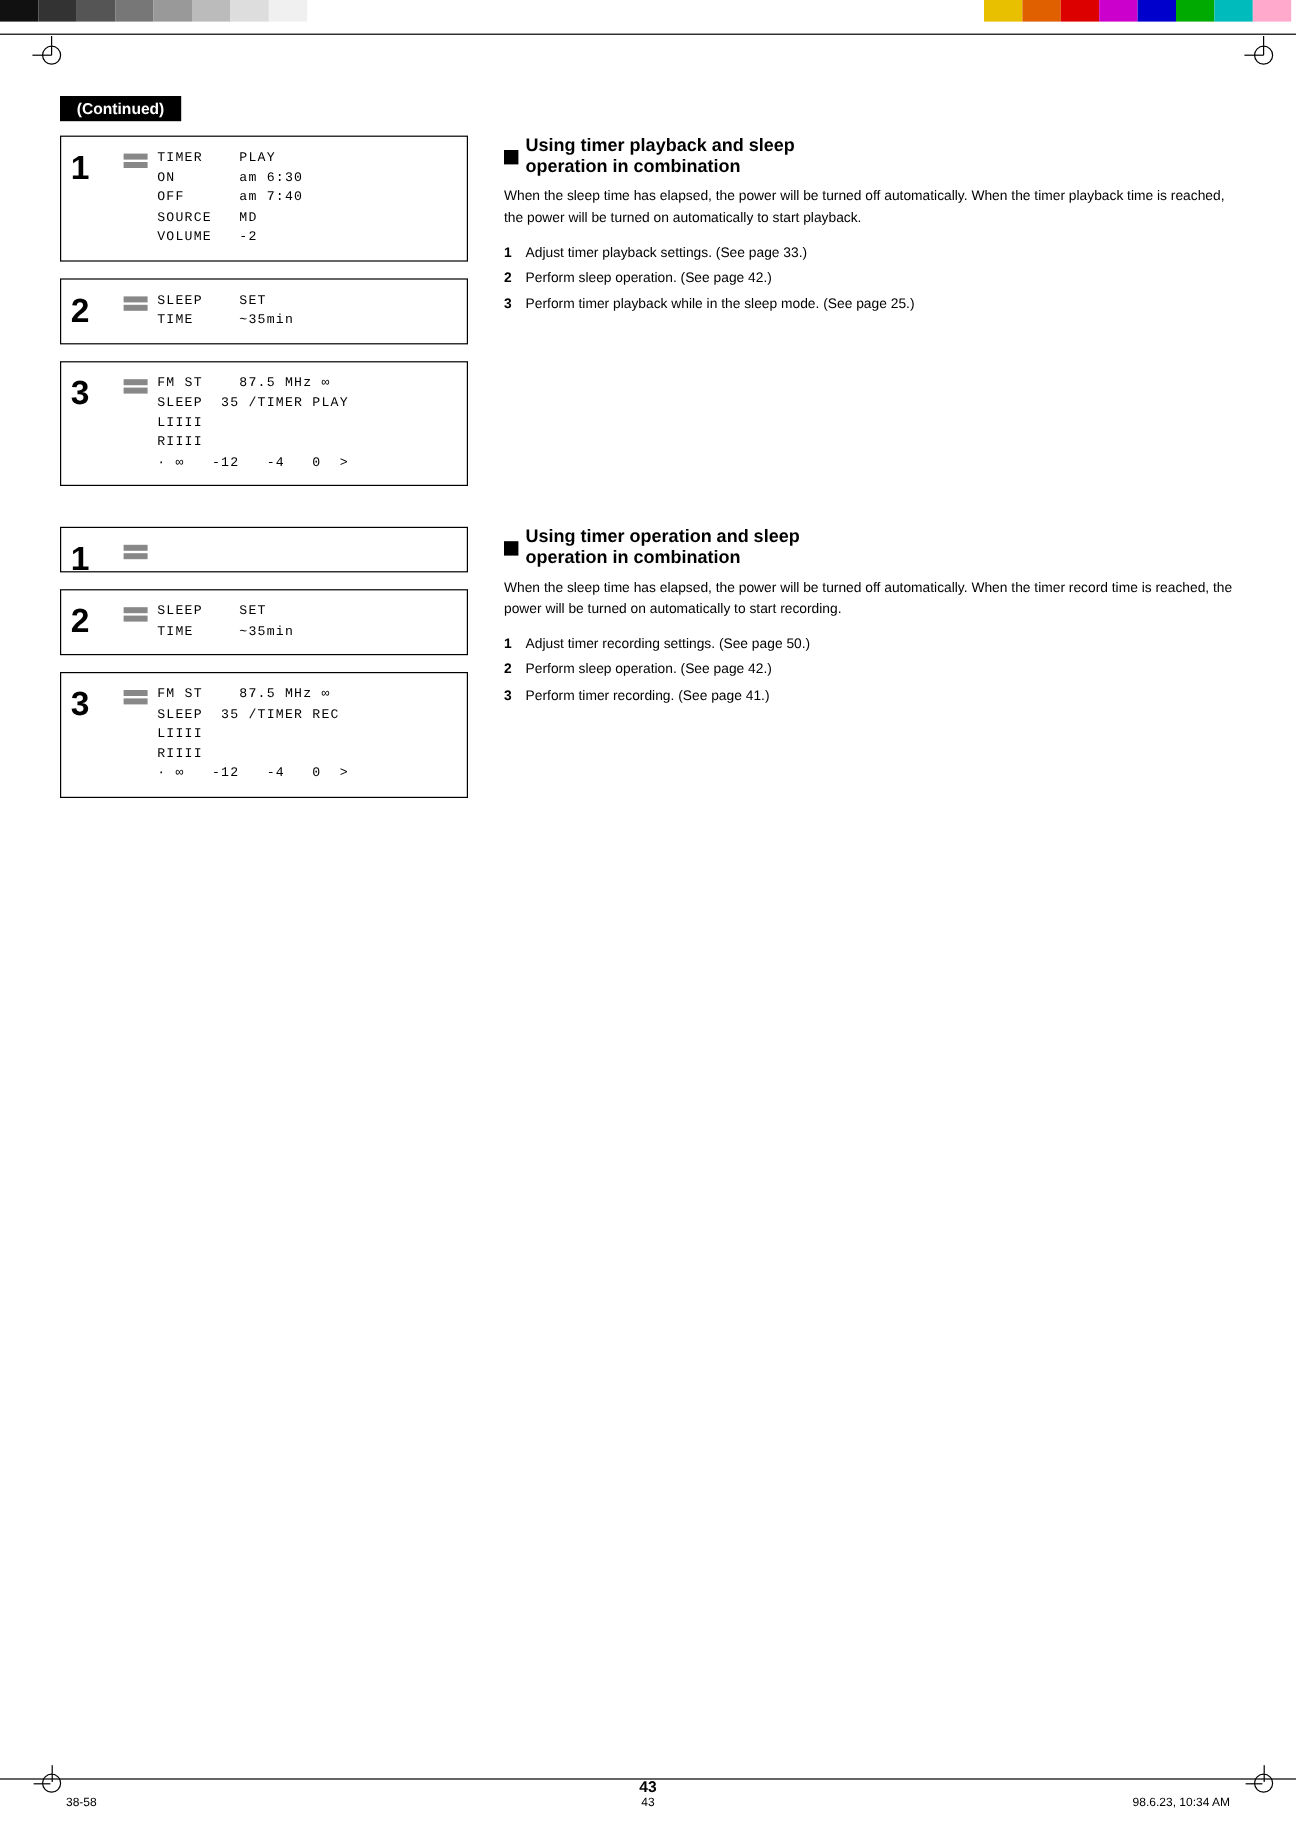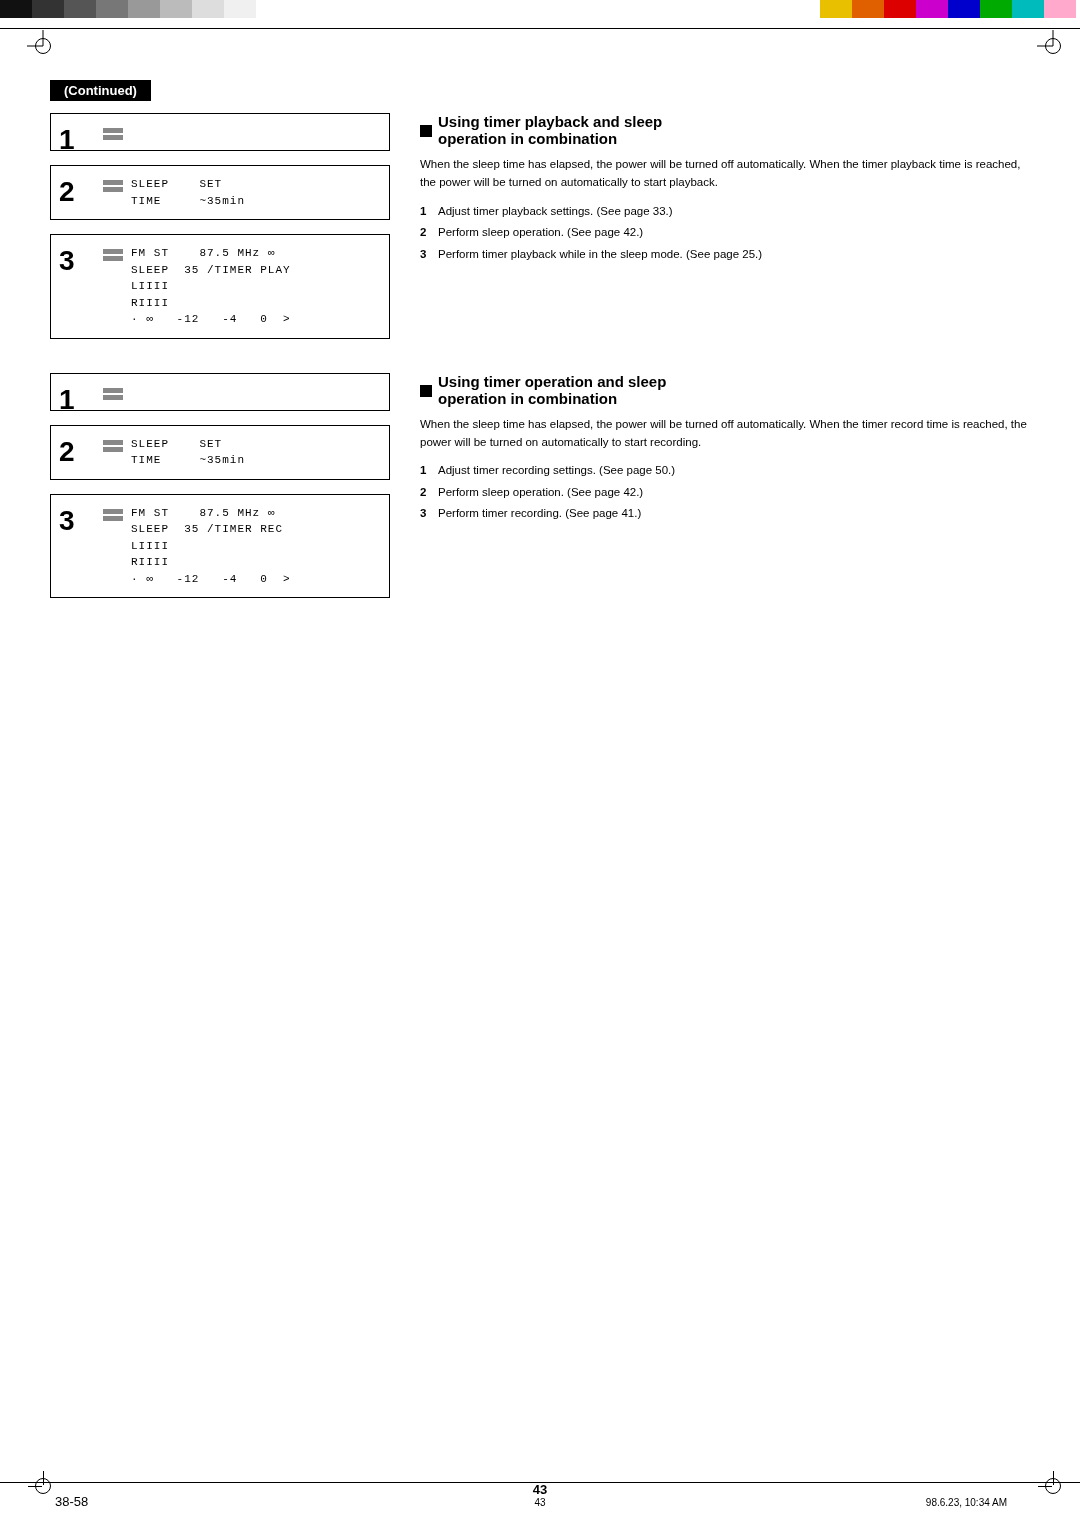--- a/index.html
+++ b/index.html
@@ -239,20 +239,25 @@
 
     <div class="left-col">
 
       <div class="device-diagram">
         <span class="step-num">1</span>
         <div class="device-display">
           <div class="vol-indicator">
             <div style="width:20px;height:5px;background:#888;"></div>
             <div style="width:20px;height:5px;background:#888;"></div>
           </div>
+          <div class="lcd-text">TIMER    PLAY
+ON       am 6:30
+OFF      am 7:40
+SOURCE   MD
+VOLUME   -2</div>
         </div>
       </div>
 
       <div class="device-diagram">
         <span class="step-num">2</span>
         <div class="device-display">
           <div class="vol-indicator">
             <div style="width:20px;height:5px;background:#888;"></div>
             <div style="width:20px;height:5px;background:#888;"></div>
           </div>
@@ -405,22 +410,22 @@
   <div style="position:absolute;top:8px;right:0;height:1px;width:7px;background:#000;"></div>
 </div>
 
 <div class="bottom-line"></div>
 
 <div style="position:absolute;bottom:30px;left:50%;transform:translateX(-50%);">
   <span style="font-size:13px;font-weight:bold;">43</span>
 </div>
 
 <div style="position:absolute;bottom:18px;left:55px;">
-  <span style="font-size:13px;margin-top:40px;">38-58</span>
+  <span style="font-size:10px;margin-top:40px;">38-58</span>
 </div>
 
 <div style="position:absolute;bottom:18px;left:50%;transform:translateX(-50%);">
   <span style="font-size:10px;">43</span>
 </div>
 
-<div style="position:absolute;bottom:18px;right:73px;">
+<div style="position:absolute;bottom:18px;right:55px;">
   <span style="font-size:10px;">98.6.23, 10:34 AM</span>
 </div>
 
 </body></html>

